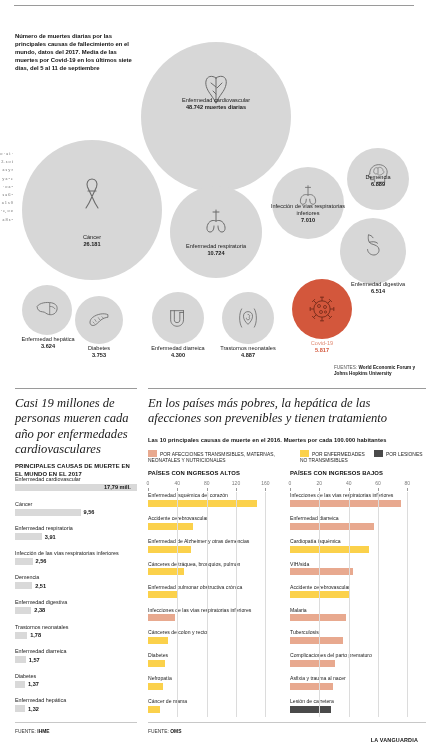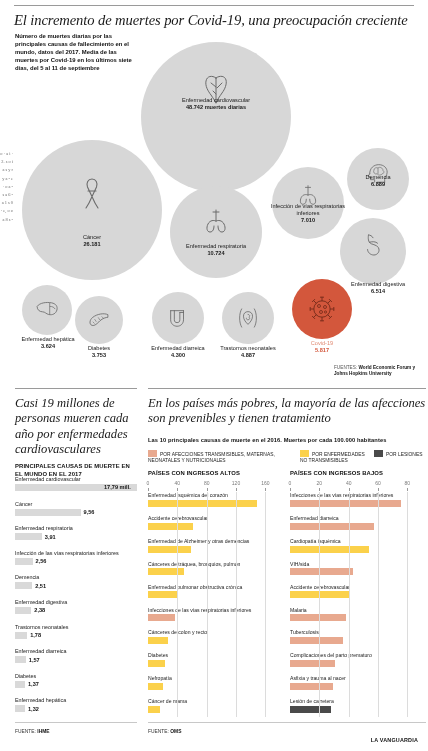--- a/index.html
+++ b/index.html
@@ -88,21 +88,20 @@
 </style>
 </head>
 <body>
 
 <div class="page">
 
   <div class="bleed">o · a i · 2. s o i a s y r y a - e · o a - s a 6 - a 1 s 0 - e, o o a 8 s -</div>
 
   <div class="rule" style="left:14px;top:5px;width:400px;"></div>
 
-  <div class="headline" id="h-main">El incremento de muertes por Covid-19, una preocupación creciente</div>
 
   <div class="intro">Número de muertes diarias por las principales causas de fallecimiento en el mundo, datos del 2017. Media de las muertes por Covid-19 en los últimos siete días, del 5 al 11 de septiembre</div>
 
   <div>
 
     <div class="bubble" style="left:141px;top:42px;width:150px;height:150px;">
       <svg width="26" height="30" viewBox="0 0 26 30" style="margin-top:-56px">
         <path d="M13 4 C9 1 4 2 3 7 C2 12 5 17 8 21 C10 24 12 27 13 29 C14 26 17 22 19 19 C22 15 24 10 23 6 C22 2 17 1 13 4 Z M13 4 L13 29 M8 9 L13 13 M19 9 L14 14 M10 17 L13 20" fill="none" stroke="#6b6b6b" stroke-width="1" stroke-linejoin="round" stroke-linecap="round"></path>
       </svg>
     </div>
@@ -315,21 +314,21 @@
         </div>
       </div>
     <div class="rule-thin" style="left:15px;top:722px;width:122px;"></div>
     <div class="footer" style="left:15px;top:729px;">
       <span>FUENTE:</span>
       <span class="v">IHME</span>
     </div>
   </div>
 
   <div>
-    <div class="headline" id="h-right">En los países más pobres, la mayoría de las afecciones son prevenibles y tienen tratamiento</div>
+    <div class="headline" id="h-right">En los países más pobres, la hepática de las afecciones son prevenibles y tienen tratamiento</div>
     <div class="kicker" style="left:148px;top:437px;width:280px;font-size:5.7px;">Las 10 principales causas de muerte en el 2016. Muertes por cada 100.000 habitantes</div>
 
     <div class="legend" style="left:148px;top:450px;width:150px;">
       <span class="sw" id="sw0" style="background: rgb(232, 169, 143);"></span><span>POR AFECCIONES TRANSMISIBLES, MATERNAS, NEONATALES Y NUTRICIONALES</span>
     </div>
     <div class="legend" style="left:300px;top:450px;width:70px;">
       <span class="sw" id="sw1" style="background: rgb(251, 209, 75);"></span><span>POR ENFERMEDADES NO TRANSMISIBLES</span>
     </div>
     <div class="legend" style="left:374px;top:450px;width:56px;">
       <span class="sw" id="sw2" style="background: rgb(74, 74, 74);"></span><span>POR LESIONES</span>

